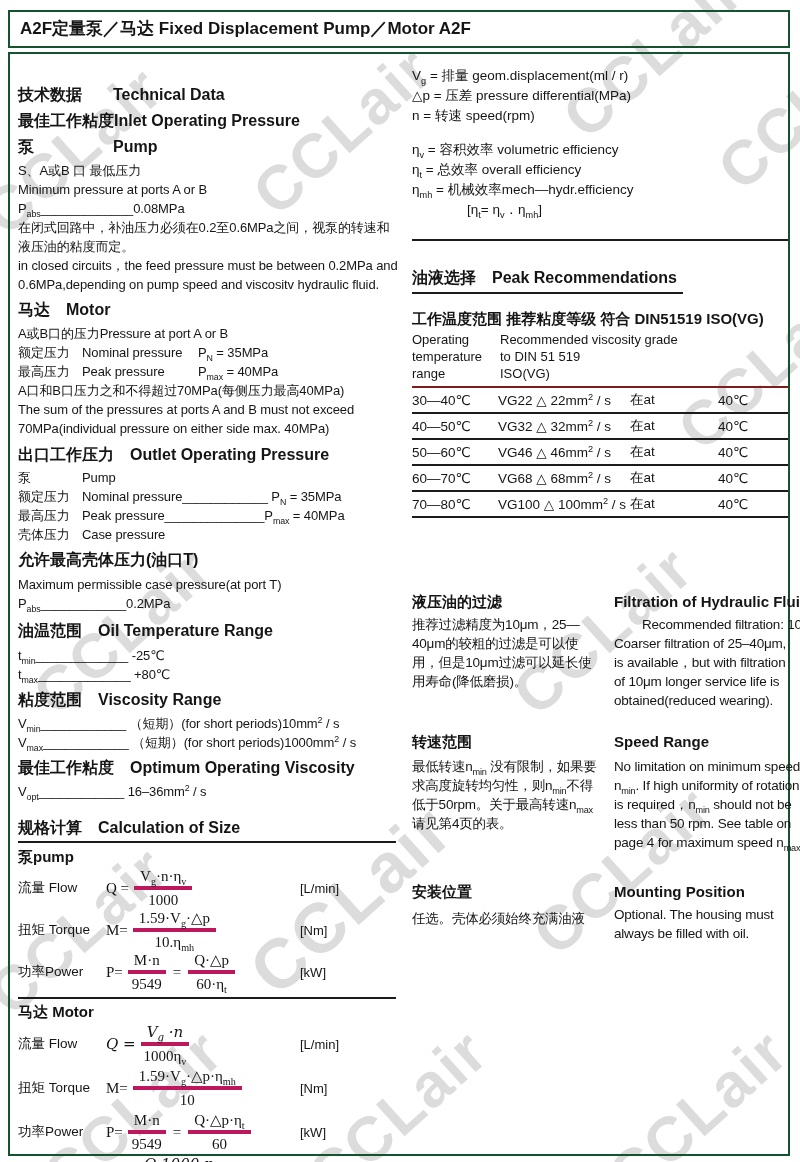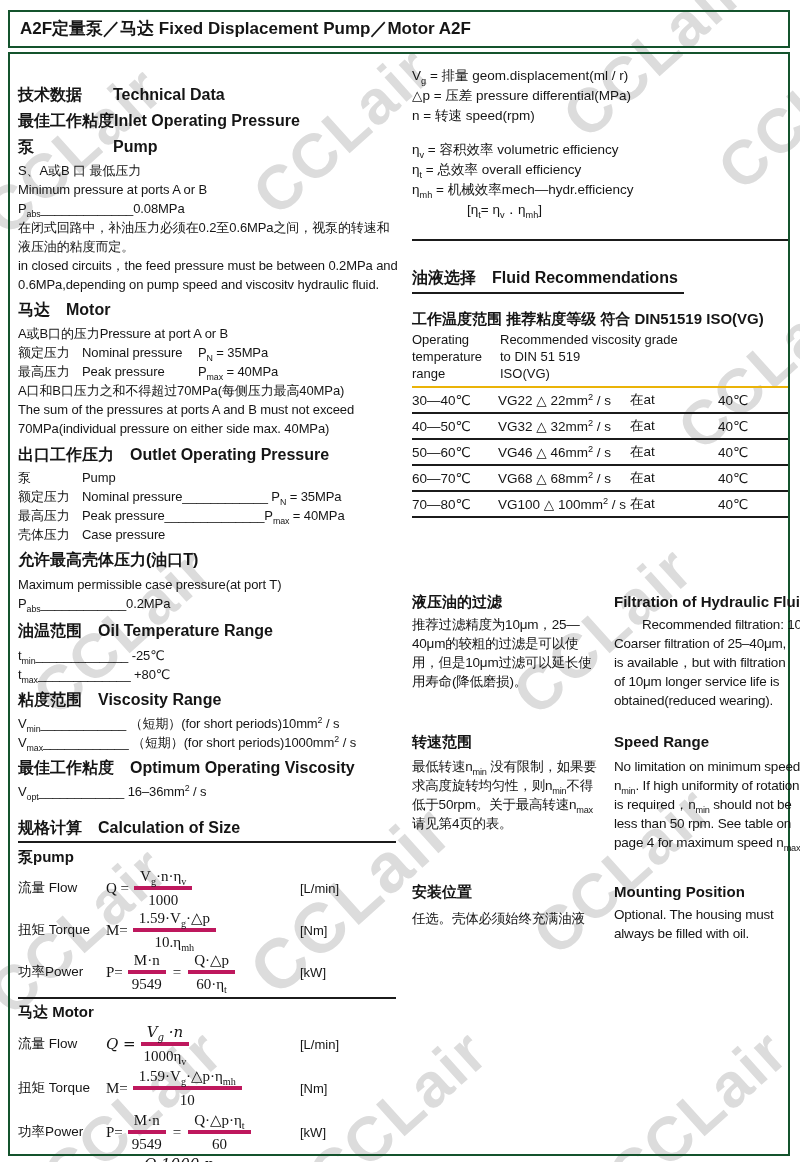--- a/index.html
+++ b/index.html
@@ -40,21 +40,21 @@
   .frac .num{border-bottom:4px solid #be185d;padding:0 6px 1px;}
   .frac .den{padding-top:1px;}
   .eq{margin:0 7px;}
   .funit{position:absolute;left:282px;font-size:13px;font-family:"Liberation Sans",sans-serif;}
   .it{font-style:italic;font-family:"DejaVu Serif",serif;}
   
   .rln{font-size:13.5px;line-height:20px;white-space:nowrap;}
   .fluid-h{display:inline-block;border-bottom:2px solid #1b1b1b;padding-bottom:3px;padding-right:6px;}
   .theadgrid{display:grid;grid-template-columns:88px auto;margin-top:2px;}
   .thead-ln{font-size:13px;line-height:17px;white-space:nowrap;}
-  .vtable{border-top:2px solid #eab308;margin-top:4px;}
+  .vtable{border-top:2px solid #7f1d1d;margin-top:4px;}
   .vrow{display:grid;grid-template-columns:86px 132px 88px auto;border-bottom:2px solid #1b1b1b;height:24px;align-items:center;font-size:13.5px;white-space:nowrap;}
   .twocol{display:grid;grid-template-columns:192px 178px;column-gap:10px;}
   .col-h{font-size:15px;font-weight:bold;line-height:19px;white-space:nowrap;}
   .bln{font-size:13.5px;line-height:19px;white-space:nowrap;letter-spacing:-0.2px;}
 </style>
 </head>
 <body>
 
 <div class="wm" style="left:-35px;top:115px;font-size:62px;">CCLair</div>
 <div class="wm" style="left:235px;top:95px;font-size:62px;">CCLair</div>
@@ -230,21 +230,21 @@
   <div class="rln">n = 转速 speed(rpm)</div>
 
   <div class="rln" style="margin-top:14px;"><span>η</span><sub>v</sub><span> = 容积效率 volumetric efficiency</span></div>
   <div class="rln"><span>η</span><sub>t</sub><span> = 总效率 overall efficiency</span></div>
   <div class="rln"><span>η</span><sub>mh</sub><span> = 机械效率mech—hydr.efficiency</span></div>
   <div class="rln" style="padding-left:55px;"><span>[η</span><sub>t</sub><span>= η</span><sub>v</sub><span>．η</span><sub>mh</sub><span>]</span></div>
 
   <div class="rule" style="margin-top:19px;"></div>
 
   <div style="margin-top:26px;">
-    <span class="sec-h fluid-h"><span class="gap">油液选择</span><span>Fluid Recommendations</span></span>
+    <span class="sec-h fluid-h"><span class="gap">油液选择</span><span>Peak Recommendations</span></span>
   </div>
 
   <div class="sub-h" style="margin-top:15px;">工作温度范围 推荐粘度等级 符合 DIN51519 ISO(VG)</div>
 
   <div class="theadgrid">
     <div>
       <div class="thead-ln">Operating</div>
       <div class="thead-ln">temperature</div>
       <div class="thead-ln">range</div>
     </div>

